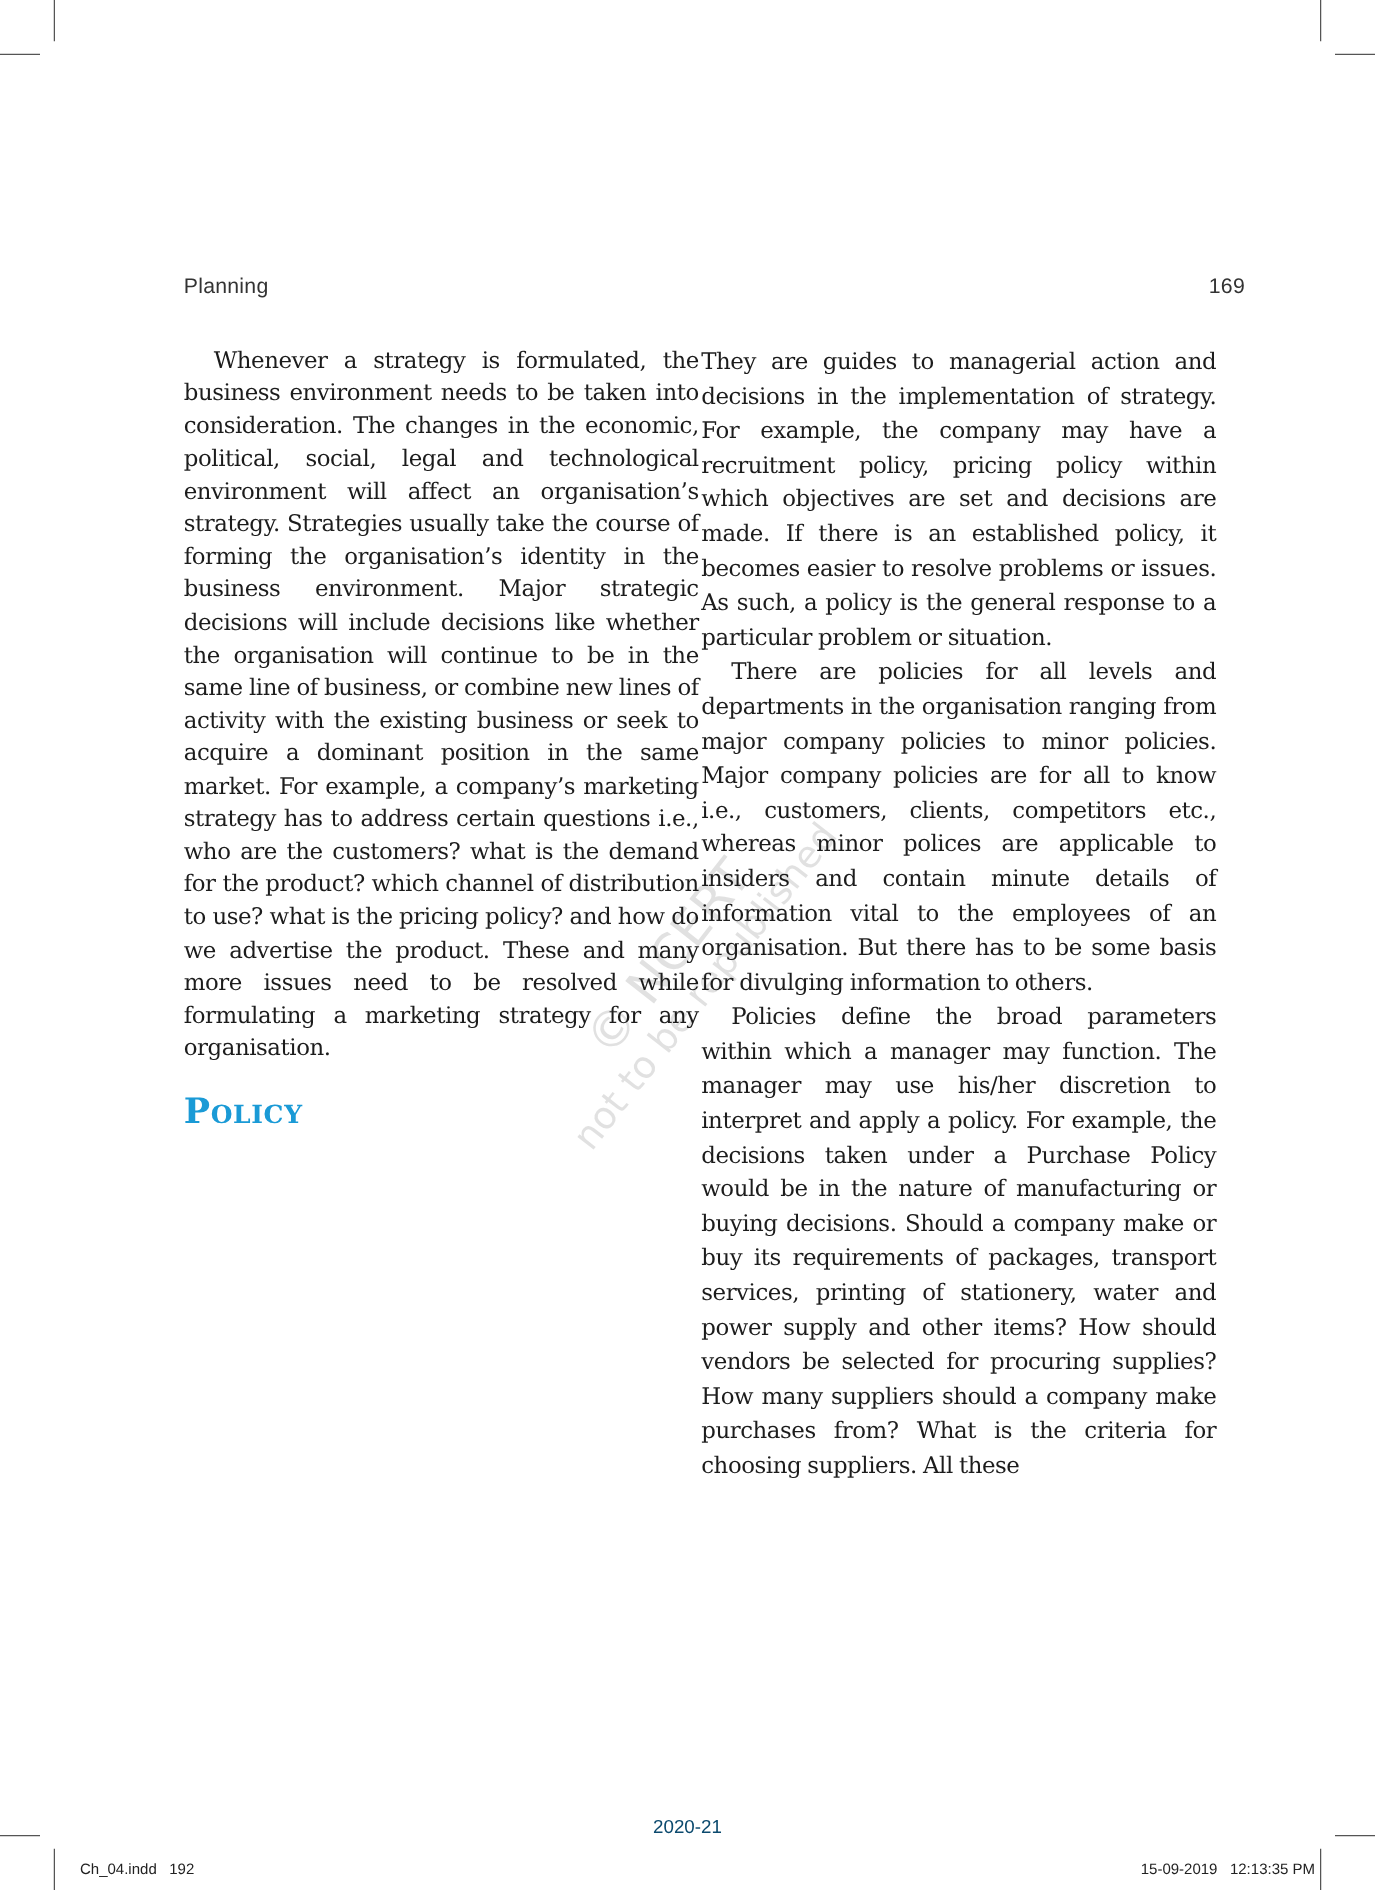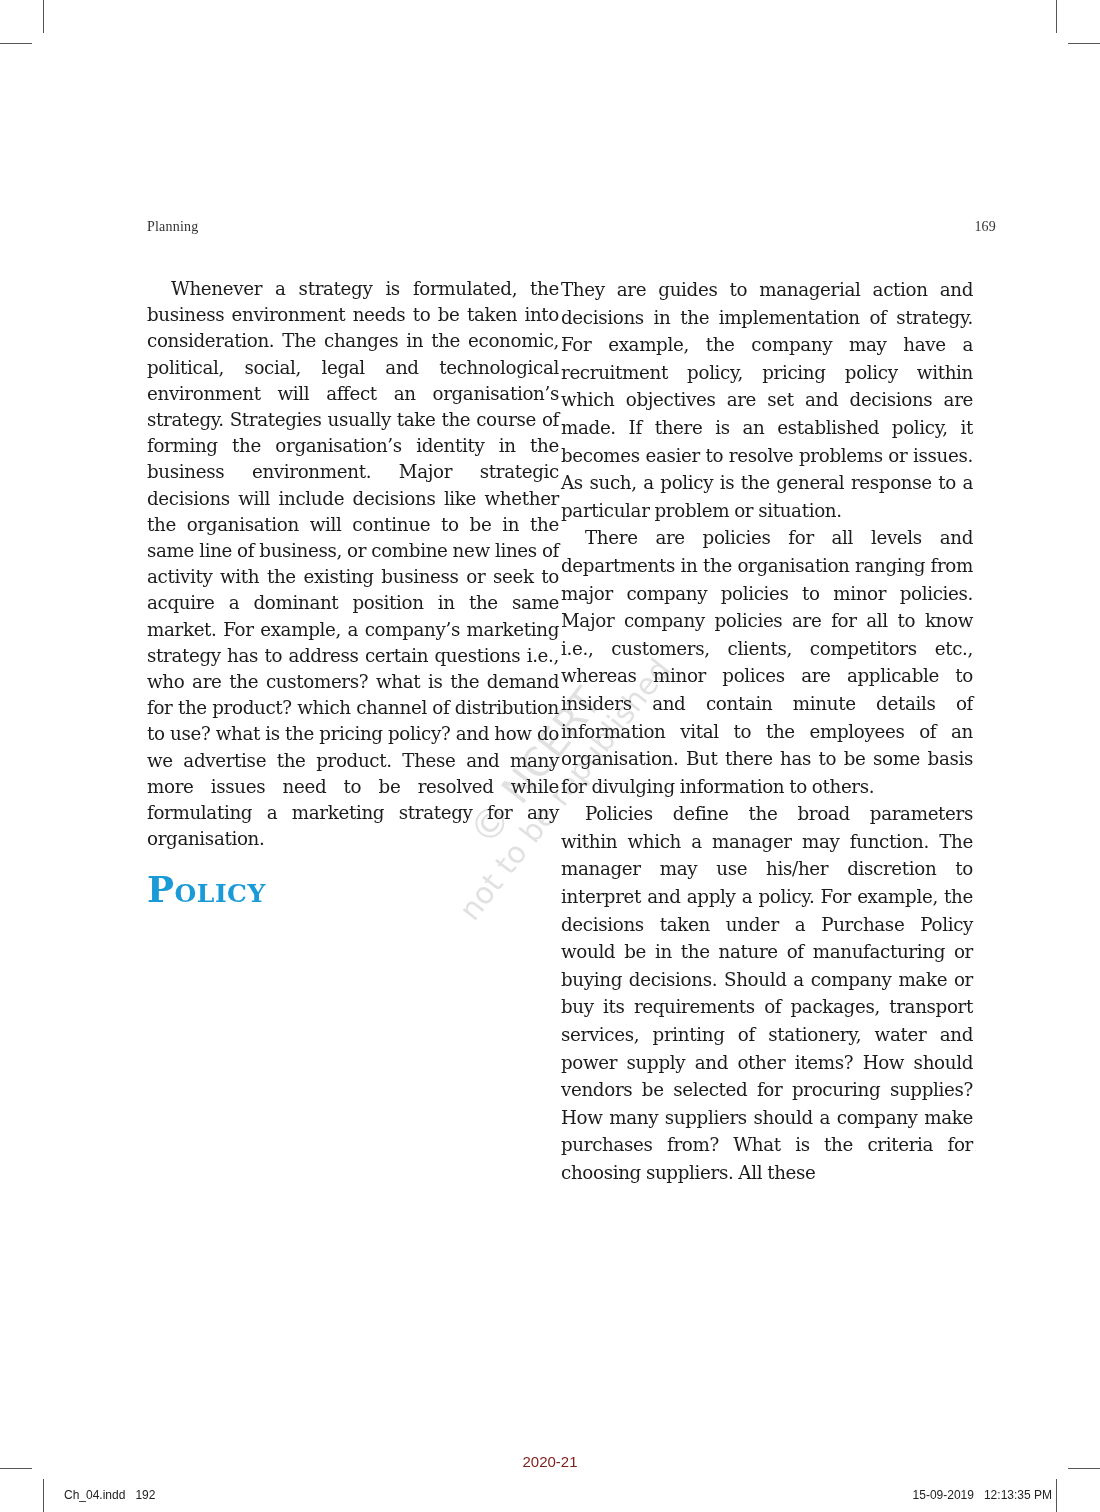--- a/index.html
+++ b/index.html
@@ -16,22 +16,22 @@
       color: #1c1c1c;
     }
     
     .crop { position: absolute; background: #555; }
     .crop.v { width: 1px; height: 33px; }
     .crop.h { height: 1px; width: 32px; }
 
     .running-head {
       position: absolute;
       top: 219px;
-      font-family: Liberation Serif, serif;
-      font-size: 14px;
+      font-family: Liberation Sans, sans-serif;
+      font-size: 17px;
       color: #333;
       letter-spacing: 0.2px;
     }
     .running-head.left { left: 147px; }
     .running-head.right { right: 104px; }
 
     .column {
       position: absolute;
       top: 276px;
       width: 412px;
@@ -49,21 +49,21 @@
       margin: 0;
       hyphens: manual;
     }
     .column p.indent { text-indent: 24px; }
 
     .section-heading {
       margin: 22px 0 0 0;
       font-family: "DejaVu Serif", serif;
       font-weight: bold;
       color: #1a9ad6;
-      font-size: 36px;
+      font-size: 28px;
       line-height: 30px;
       letter-spacing: 0.5px;
       font-variant: small-caps;
     }
 
     .watermark {
       position: absolute;
       left: 330px;
       top: 740px;
       transform: rotate(-52deg);
@@ -80,21 +80,21 @@
     .watermark .wm2 { font-size: 30px; }
 
     .footer-year {
       position: absolute;
       top: 1453px;
       left: 0;
       width: 1100px;
       text-align: center;
       font-family: "Liberation Sans", sans-serif;
       font-size: 15px;
-      color: #7f1d1d;
+      color: #0c4a6e;
     }
     .slug {
       position: absolute;
       top: 1488px;
       font-family: "Liberation Sans", sans-serif;
       font-size: 12px;
       color: #222;
     }
     .slug.left { left: 64px; }
     .slug.right { right: 48px; }

